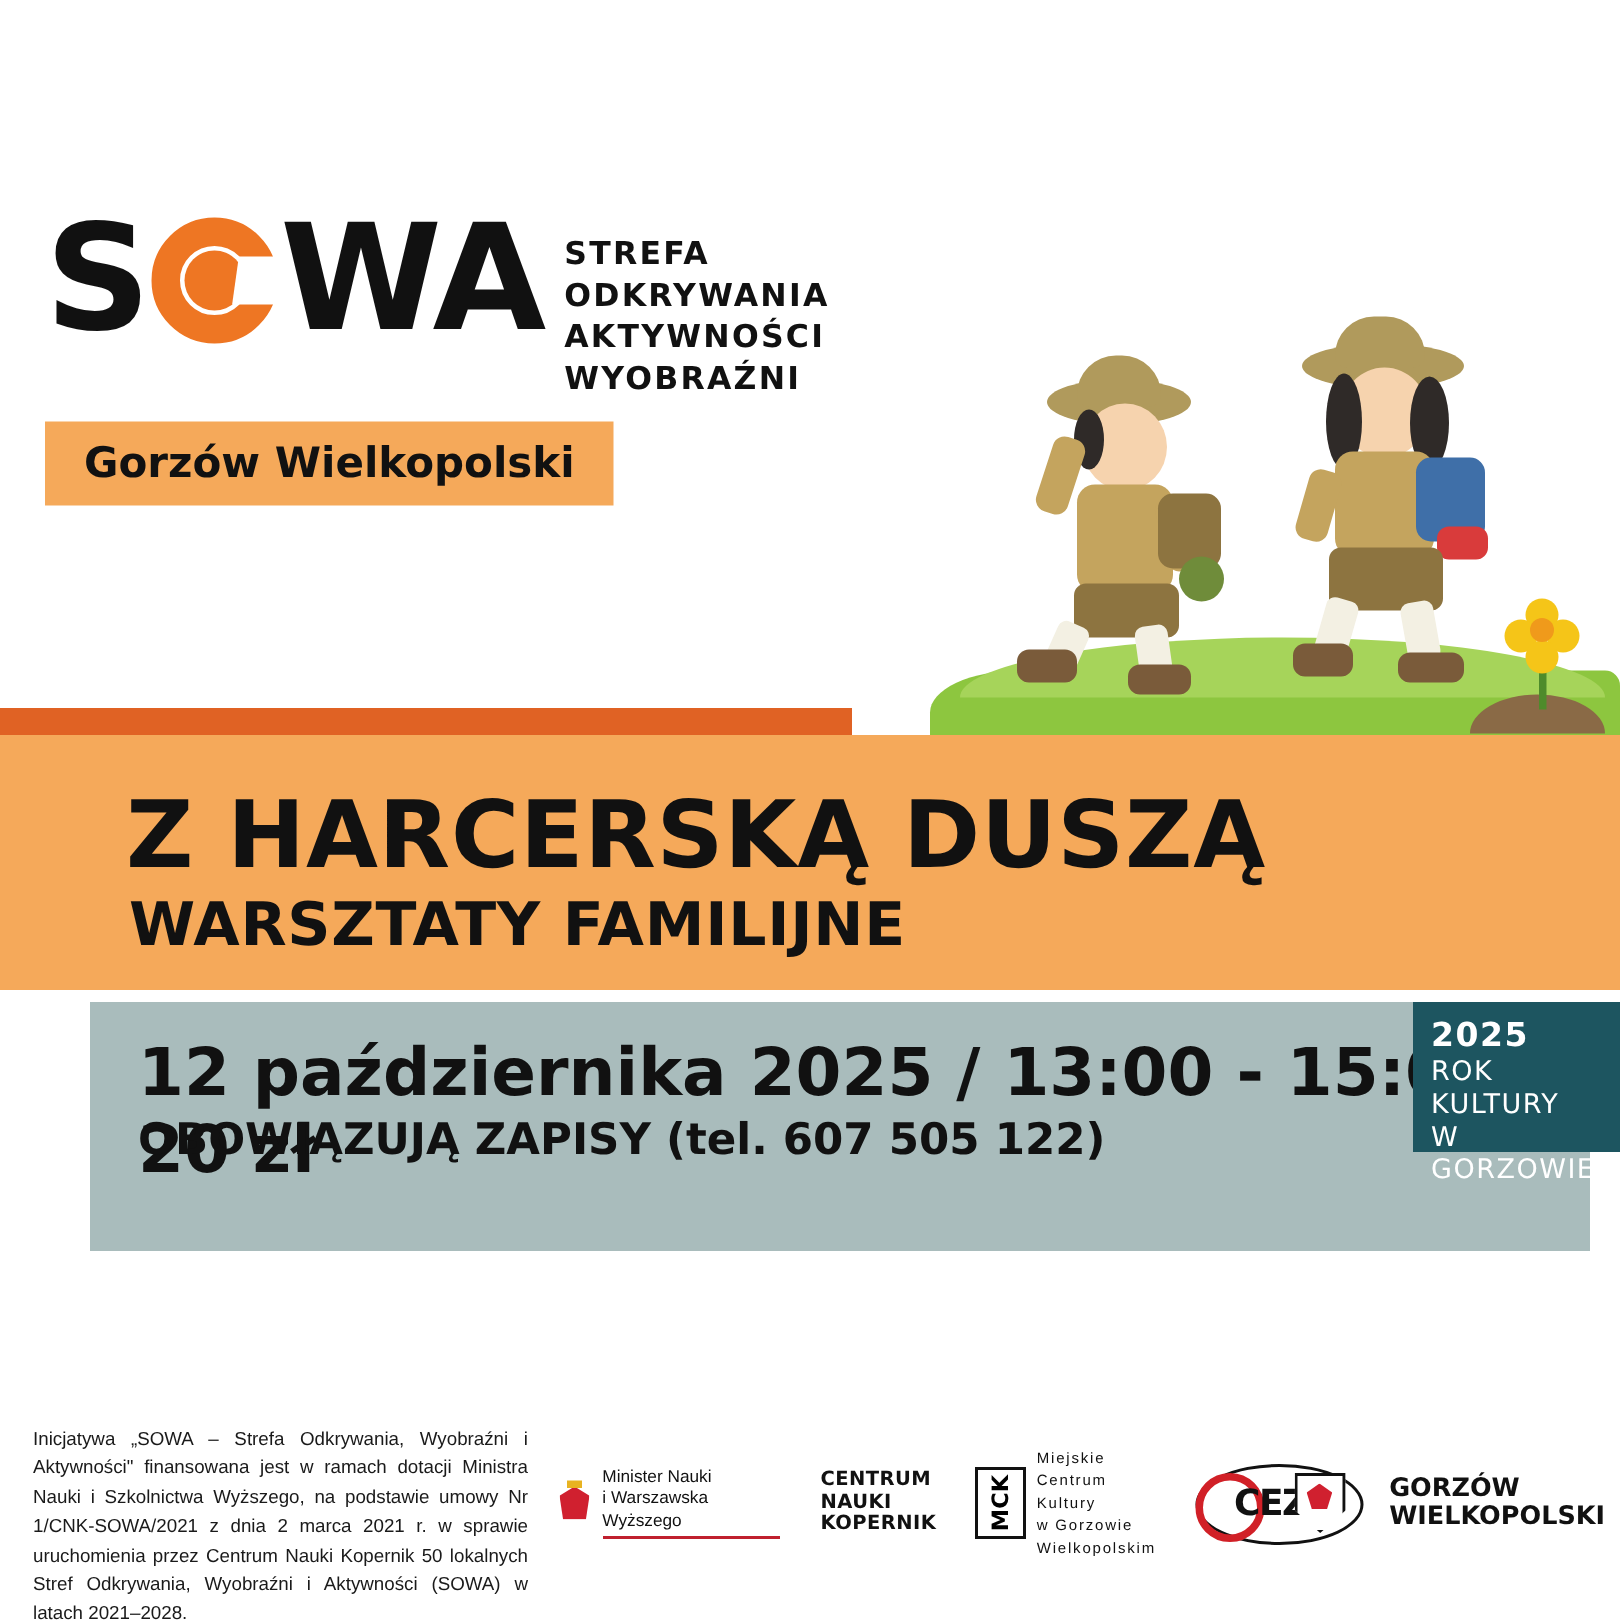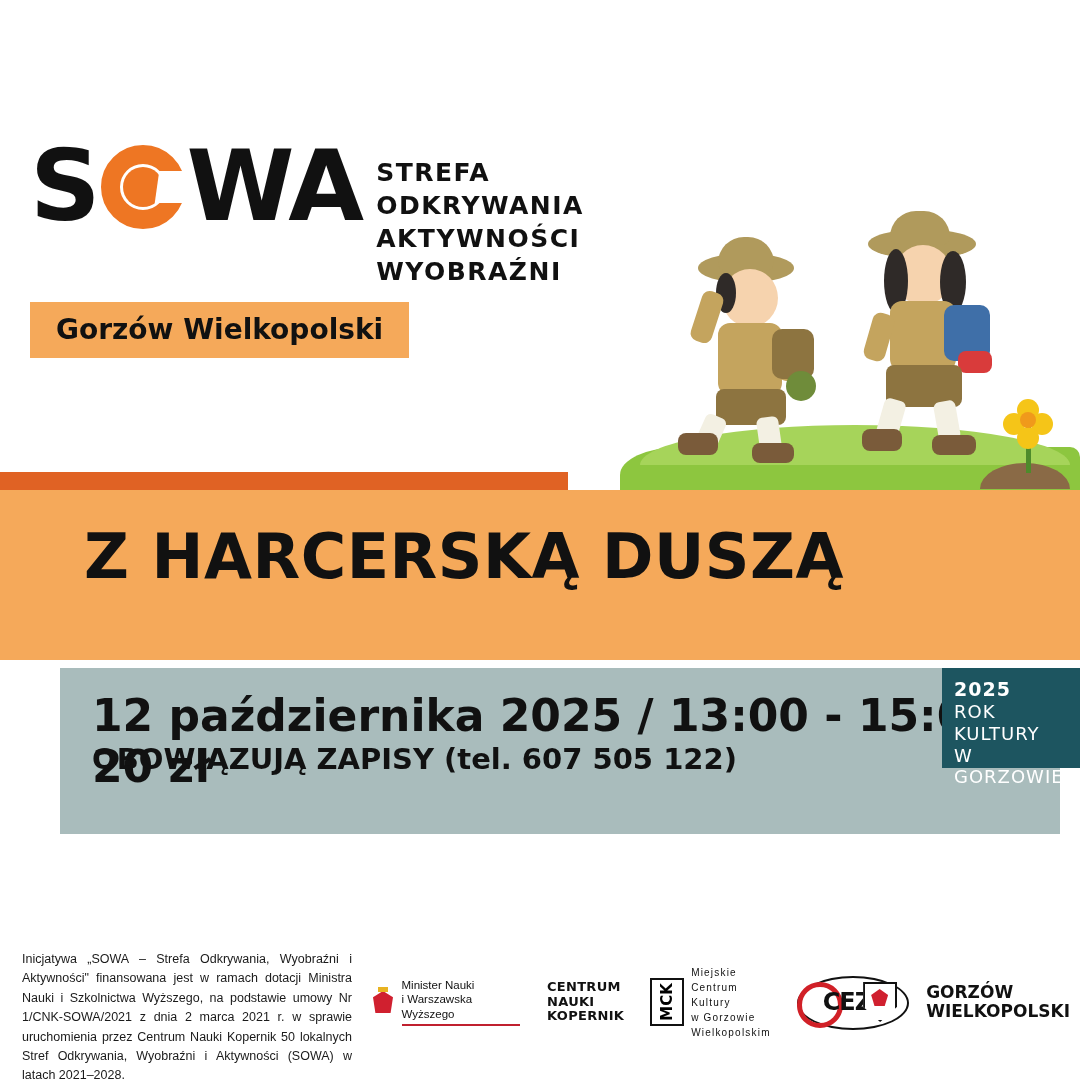--- a/index.html
+++ b/index.html
@@ -51,21 +51,21 @@
     left:22px;top:22px;
     width:40px;height:40px;
     border-radius:50%;
     background:#ee7623;
   }
   .sowa-tag{
     margin-left:14px;
     margin-top:16px;
     font-family:"DejaVu Sans", sans-serif;
     font-weight:bold;
-    font-size:25px;
+    font-size:21px;
     line-height:1.32;
     letter-spacing:1.5px;
     color:#111111;
   }
   .city-badge{
     margin-top:14px;
     background:#f5a95a;
     display:inline-block;
     padding:11px 26px 12px 26px;
     font-size:28px;
@@ -140,21 +140,21 @@
     position:absolute;left:92px;top:786px;
     font-family:"DejaVu Sans", sans-serif;
     font-weight:bold;font-size:25px;color:#111111;
   }
   .rok-kultury{
     position:absolute;right:0;top:668px;width:138px;height:100px;
     background:#1d5560;color:#ffffff;
     font-family:"DejaVu Sans", sans-serif;
     padding:10px 12px;box-sizing:border-box;
   }
-  .rok-kultury .y{font-size:19px;font-weight:bold;letter-spacing:1px;}
+  .rok-kultury .y{font-size:22px;font-weight:bold;letter-spacing:1px;}
   .rok-kultury .l1{font-size:18px;letter-spacing:1px;margin-top:1px;}
   .rok-kultury .l2{font-size:18px;letter-spacing:1px;margin-top:1px;}
 
   
   .footer-text{
     position:absolute;left:22px;top:950px;width:330px;
     font-family:"Liberation Sans", sans-serif;
     font-size:12.5px;line-height:1.55;color:#1a1a1a;
     text-align:justify;
   }
@@ -256,20 +256,21 @@
       <span class="petal p2"></span>
       <span class="petal p3"></span>
       <span class="petal p4"></span>
       <span class="center"></span>
     </div>
   </div>
 
   <div class="band-dark"></div>
   <div class="band-orange"></div>
   <div class="title-main">Z HARCERSKĄ DUSZĄ</div>
+  <div class="title-sub">WARSZTATY FAMILIJNE</div>
 
   <div class="band-gray"></div>
   <div class="info-line1">12 października 2025 / 13:00 - 15:00 / 20 zł</div>
   <div class="info-line2">OBOWIĄZUJĄ ZAPISY (tel. 607 505 122)</div>
 
   <div class="rok-kultury">
     <div class="y">2025</div>
     <div class="l1">ROK</div>
     <div class="l1">KULTURY</div>
     <div class="l2">W GORZOWIE</div>

